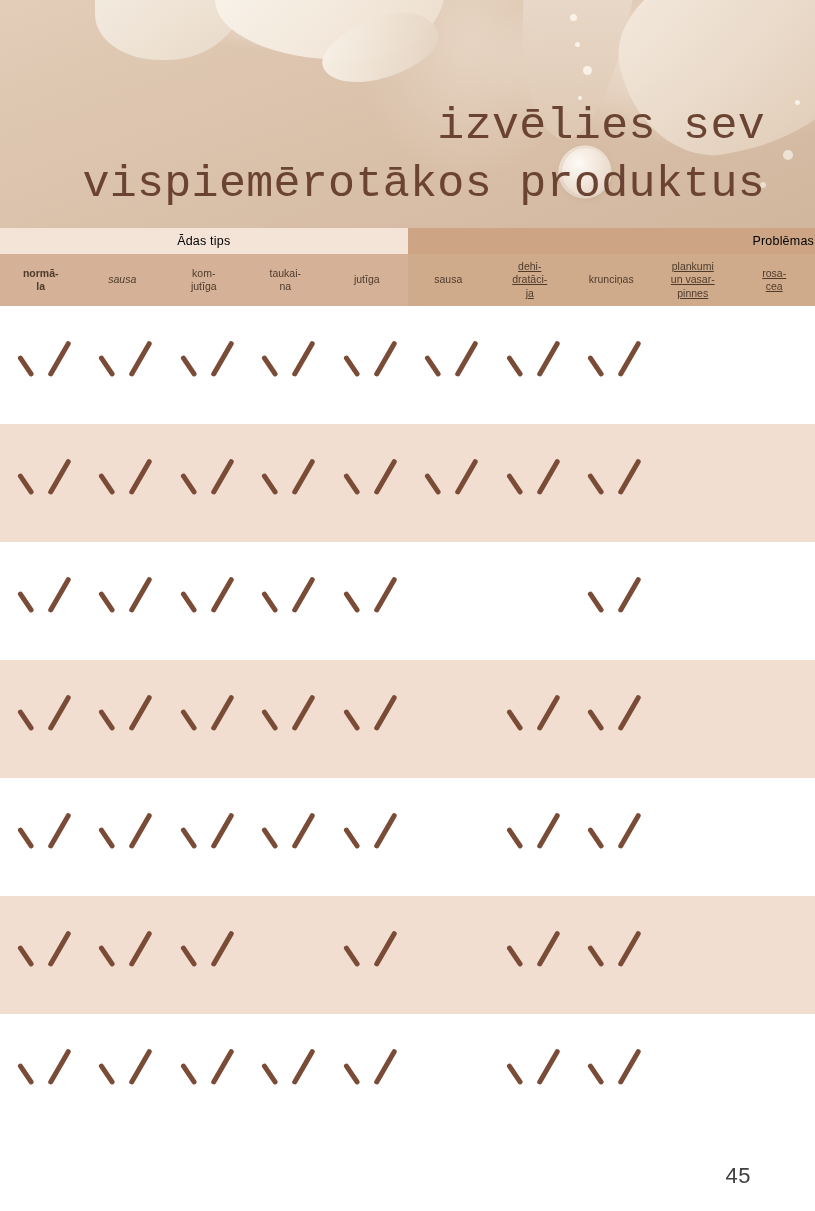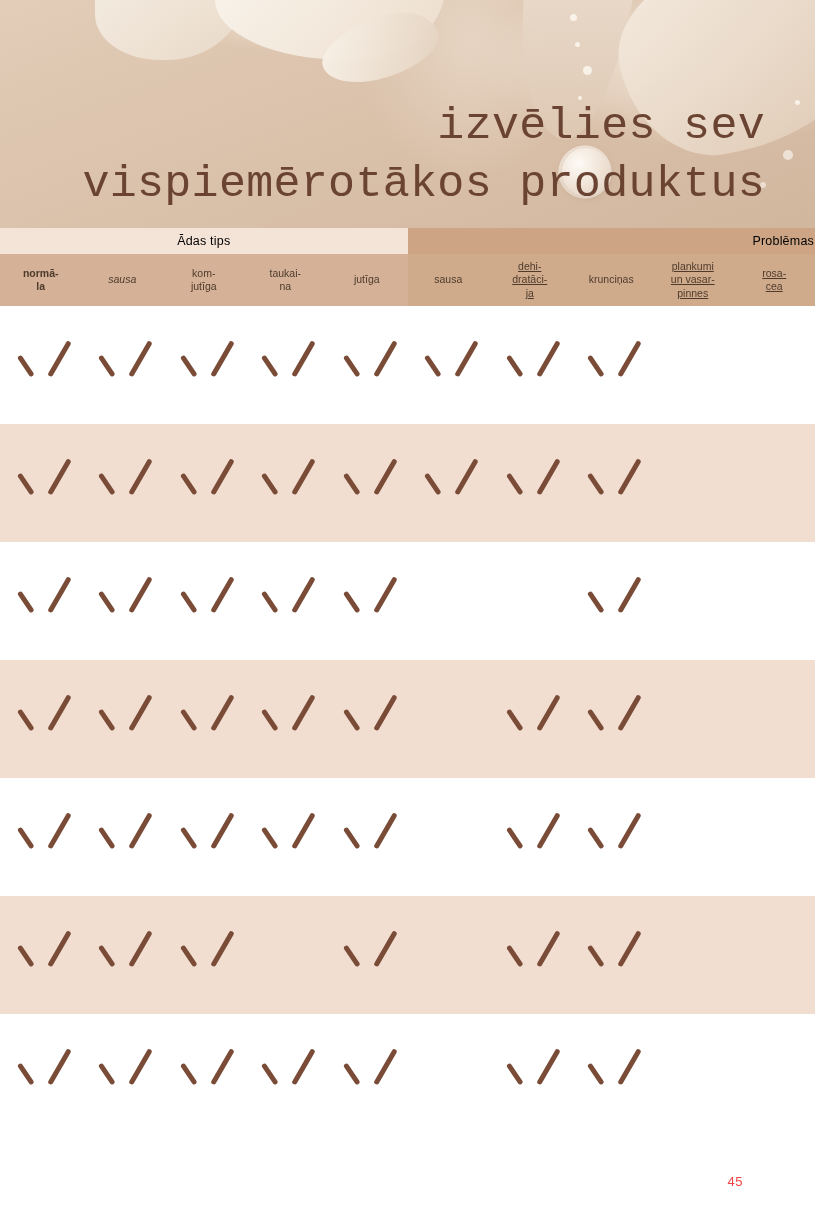--- a/index.html
+++ b/index.html
@@ -158,24 +158,24 @@
   .check::after {
     width: 4.6px; height: 40px;
     left: 30px; top: -10px;
     transform: rotate(30deg);
     transform-origin: bottom center;
   }
   .check-wrap { display: flex; align-items: center; justify-content: center; }
 
   .page-number {
     position: absolute;
-    right: 72px;
+    right: 64px;
     bottom: 22px;
-    font-size: 13px;
-    color: #ef4444;
+    font-size: 22px;
+    color: #404040;
     letter-spacing: .5px;
   }
 </style>
 </head>
 <body>
 
 <div class="hero">
   <div class="hero-bg"></div>
   <div class="blob b1"></div>
   <div class="blob b2"></div>

